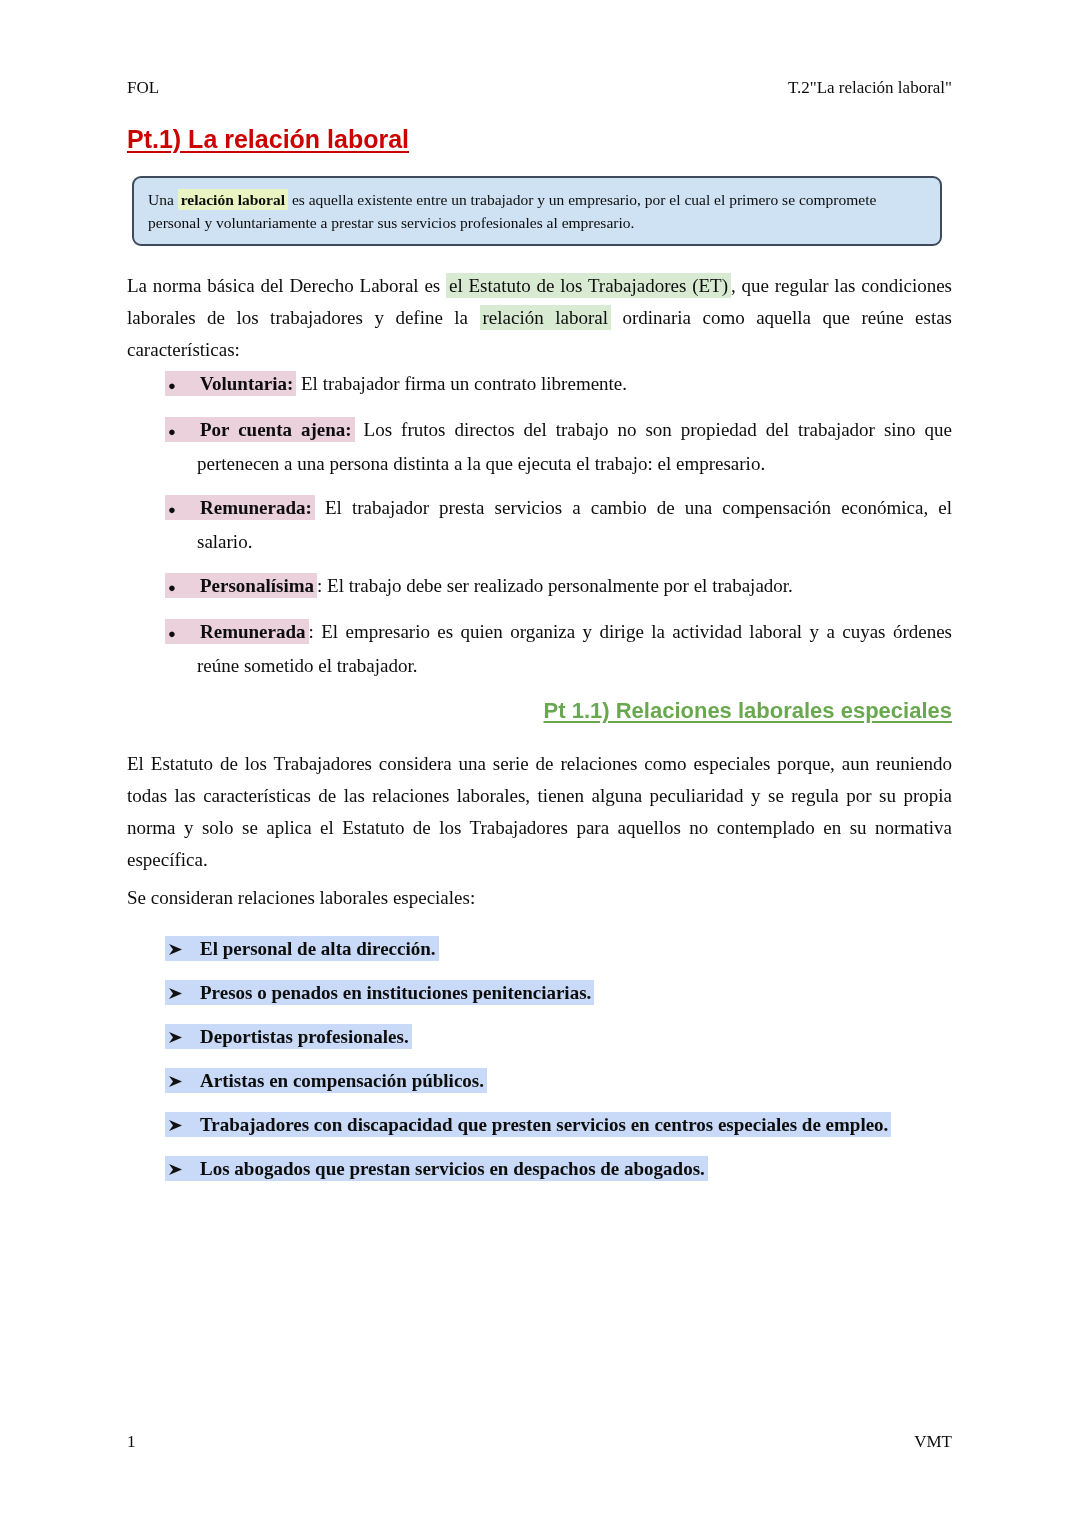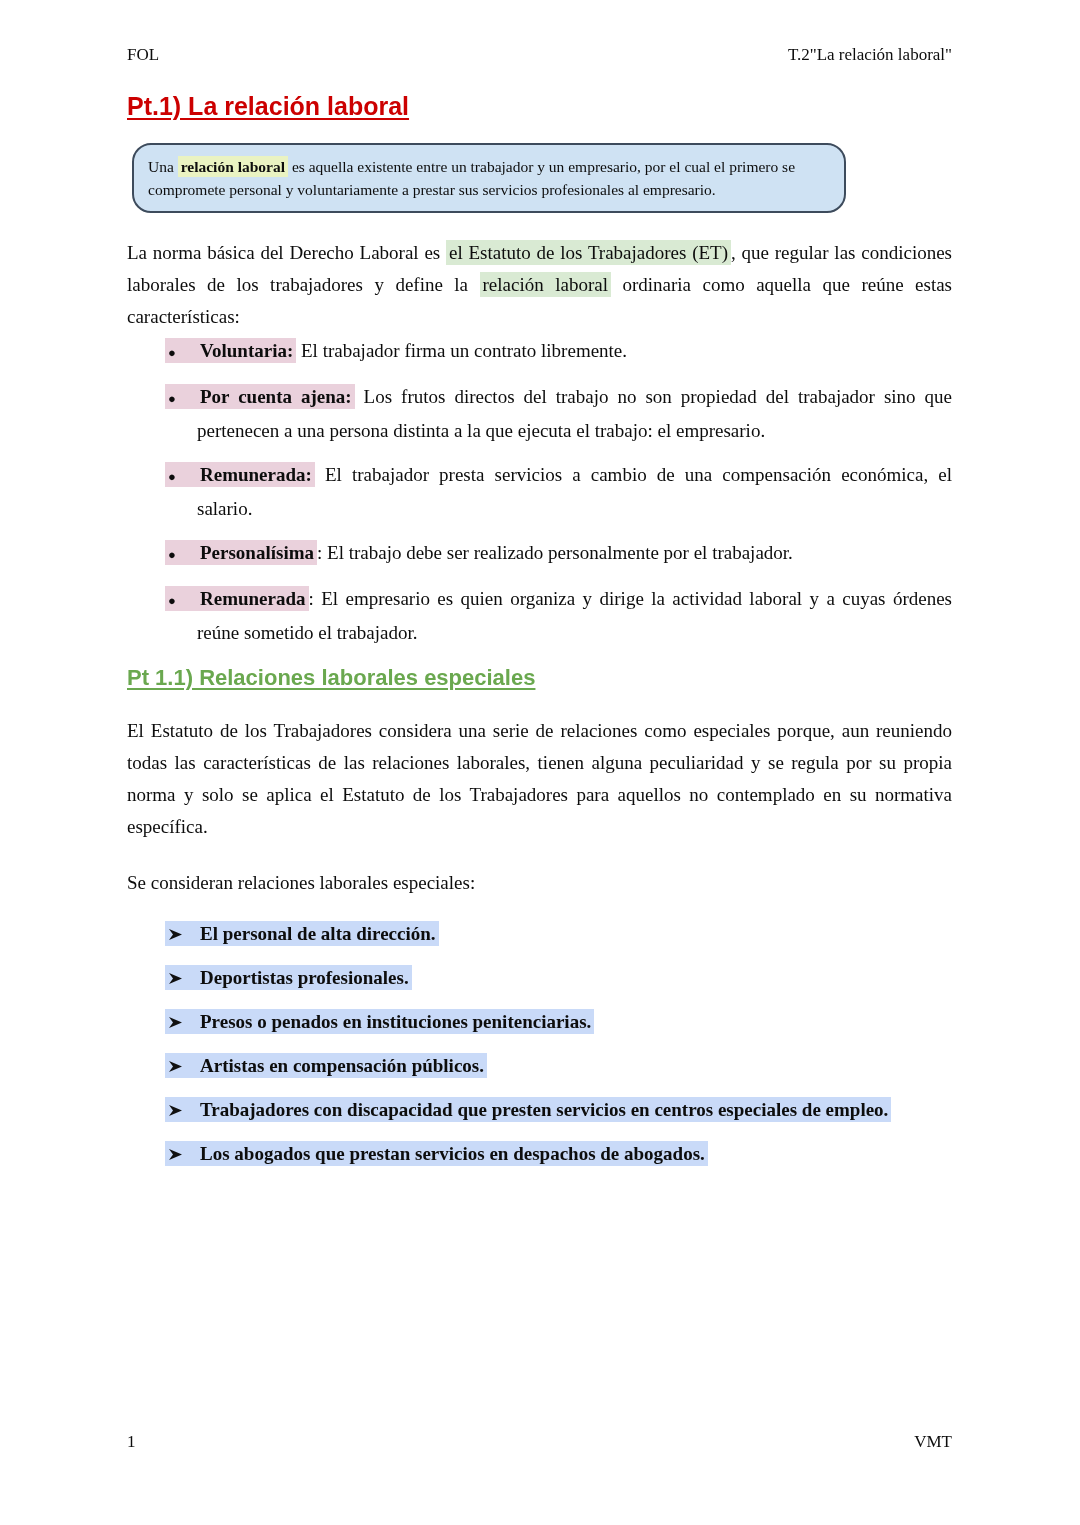--- a/index.html
+++ b/index.html
@@ -1,41 +1,41 @@
 <!DOCTYPE html>
 <html style="--title: #cc0000; --subtitle: #6aa84f; --box_bg: #cfe2f3; --box_border: #3d4b5c; --hl_yellow: #eaf3c2; --hl_green: #d9ead3; --hl_pink: #ead1dc; --hl_blue: #c9daf8;"><head>
 <meta charset="utf-8">
 <style>
   html,body { margin:0; padding:0; }
   body {
     width:1080px; height:1525px; background:#ffffff; color:#0d0d0d;
     font-family:"Liberation Serif","DejaVu Serif",serif;
     position:relative; overflow:hidden;
   }
-  .page { padding:44px 128px 0 127px; }
+  .page { padding:77px 128px 0 127px; }
 
   .header { display:flex; justify-content:space-between; font-size:17px; line-height:22px; }
 
   .title {
     margin-top:26px;
     font-family:"Liberation Sans","DejaVu Sans",sans-serif;
     font-size:25px; font-weight:bold; color:var(--title,#cc0000);
     text-decoration:underline; text-underline-offset:3px;
   }
 
   .defbox {
-    box-sizing:border-box; margin-top:22px; margin-left:5px; width:714px;
+    box-sizing:border-box; margin-top:22px; margin-left:5px; width:810px;
     background:var(--box_bg,#cfe2f3); border:2px solid var(--box_border,#3d4b5c);
-    border-radius:19px; padding:10px 14px;
+    border-radius:9px; padding:10px 14px;
     font-size:15.5px; line-height:23px;
   }
 
   .para { font-size:19px; line-height:32px; text-align:justify; margin:24px 0 0 0; }
   .para.p2 { margin-top:24px; }
-  .intro-line { font-size:19px; line-height:32px; margin-top:24px; }
+  .intro-line { font-size:19px; line-height:32px; margin-top:6px; }
 
   .hl { padding:2px 3px; }
   .hl-yellow { background:var(--hl_yellow,#eaf3c2); }
   .hl-green  { background:var(--hl_green,#d9ead3); }
   .hl-pink   { background:var(--hl_pink,#ead1dc); }
   .hl-blue   { background:var(--hl_blue,#c9daf8); }
 
   .char-list { margin-top:2px; }
   .arrow-list { margin-top:14px; }
   .char-item, .arrow-item {
@@ -43,21 +43,21 @@
     padding-left:70px; text-indent:-32px; margin-bottom:12px;
   }
   .marker { display:inline-block; width:32px; text-indent:0; }
   .dot { font-size:13px; }
   .arrow-glyph svg { display:inline-block; vertical-align:-1px; }
 
   .subtitle {
     margin-top:16px;
     font-family:"Liberation Sans","DejaVu Sans",sans-serif;
     font-size:22px; font-weight:bold; color:var(--subtitle,#6aa84f);
-    text-decoration:underline; text-underline-offset:3px;
+    text-decoration:underline; text-underline-offset:3px;text-align:right;
   }
 
   .footer {
     position:absolute; left:127px; right:128px; top:1432px;
     display:flex; justify-content:space-between; font-size:17px;
   }
   b { font-weight:bold; }
 </style>
 </head>
 <body>
@@ -90,24 +90,24 @@
   <p class="para p2">El Estatuto de los Trabajadores considera una serie de relaciones como especiales porque, aun reuniendo todas las características de las relaciones laborales, tienen alguna peculiaridad y se regula por su propia norma y solo se aplica el Estatuto de los Trabajadores para aquellos no contemplado en su normativa específica.</p>
 
   <p class="intro-line">Se consideran relaciones laborales especiales:</p>
 
   <div class="arrow-list">
     <div class="arrow-item"><span class="hl hl-blue"><span class="marker arrow-glyph"><svg width="15" height="13" viewBox="0 0 15 13">
               <path d="M1 1 L14 6.5 L1 12 L5 6.5 Z" fill="#111111"></path>
             </svg></span><b>El personal de alta dirección.</b></span></div>
       <div class="arrow-item"><span class="hl hl-blue"><span class="marker arrow-glyph"><svg width="15" height="13" viewBox="0 0 15 13">
               <path d="M1 1 L14 6.5 L1 12 L5 6.5 Z" fill="#111111"></path>
-            </svg></span><b>Deportistas profesionales.</b></span></div>
+            </svg></span><b>Presos o penados en instituciones penitenciarias.</b></span></div>
       <div class="arrow-item"><span class="hl hl-blue"><span class="marker arrow-glyph"><svg width="15" height="13" viewBox="0 0 15 13">
               <path d="M1 1 L14 6.5 L1 12 L5 6.5 Z" fill="#111111"></path>
-            </svg></span><b>Presos o penados en instituciones penitenciarias.</b></span></div>
+            </svg></span><b>Deportistas profesionales.</b></span></div>
       <div class="arrow-item"><span class="hl hl-blue"><span class="marker arrow-glyph"><svg width="15" height="13" viewBox="0 0 15 13">
               <path d="M1 1 L14 6.5 L1 12 L5 6.5 Z" fill="#111111"></path>
             </svg></span><b>Artistas en compensación públicos.</b></span></div>
       <div class="arrow-item"><span class="hl hl-blue"><span class="marker arrow-glyph"><svg width="15" height="13" viewBox="0 0 15 13">
               <path d="M1 1 L14 6.5 L1 12 L5 6.5 Z" fill="#111111"></path>
             </svg></span><b>Trabajadores con discapacidad que presten servicios en centros especiales de empleo.</b></span></div>
       <div class="arrow-item"><span class="hl hl-blue"><span class="marker arrow-glyph"><svg width="15" height="13" viewBox="0 0 15 13">
               <path d="M1 1 L14 6.5 L1 12 L5 6.5 Z" fill="#111111"></path>
             </svg></span><b>Los abogados que prestan servicios en despachos de abogados.</b></span></div>
   </div>

